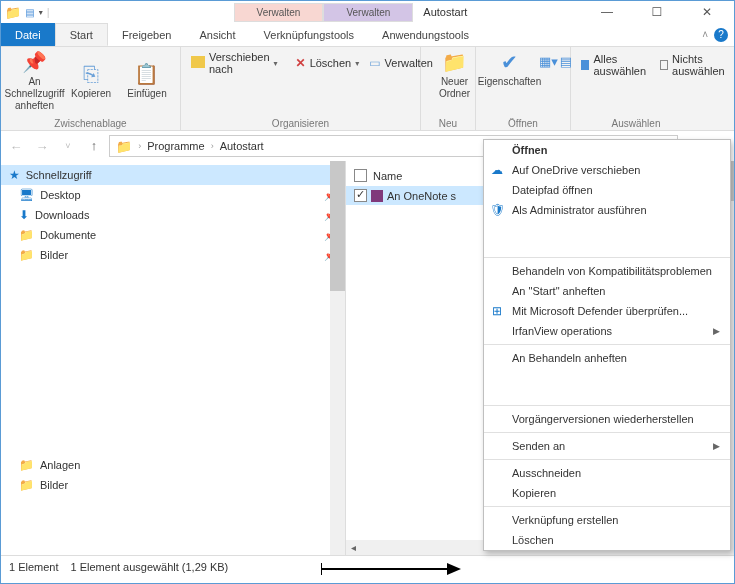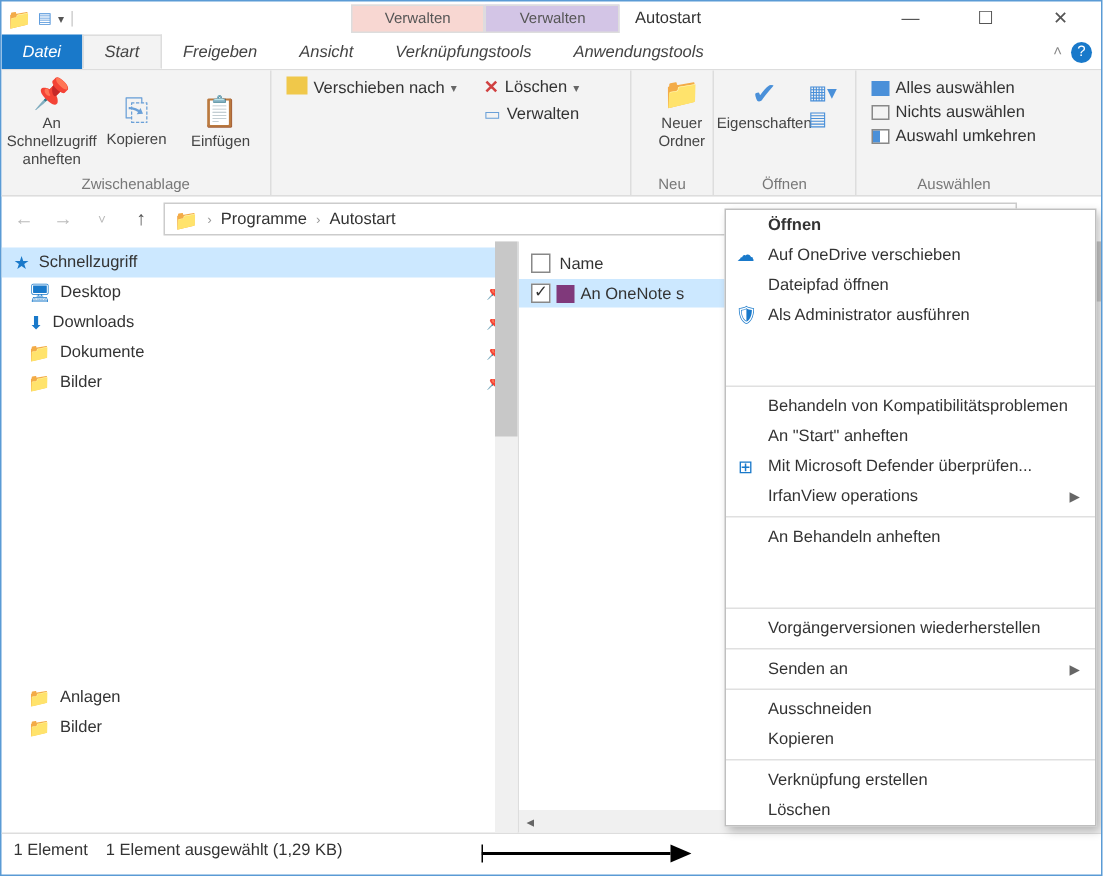--- a/index.html
+++ b/index.html
@@ -14,38 +14,38 @@
 .tb-manage { display:flex; margin-left:180px;align-items:flex-end; }
 .mng { padding:3px 22px; border:1px solid #ddd; font-size:10px; color:#555; }
 .mng.pink { background:#f8d7d2; }
 .mng.purple { background:#d3c5e6; }
 .tb-title { margin-left:10px; }
 .tb-ctrls { margin-left:auto; display:flex; gap:16px; padding-right:10px; }
 .ctrl { width:34px; text-align:center; font-size:12px; color:#555; cursor:pointer; font-family:Arial; }
 
 
 .tabs { height:24px; background:#fff; border-bottom:1px solid #ddd; display:flex; align-items:stretch; }
-.tab { padding:0 14px; color:#444; cursor:pointer; display:flex; align-items:center;font-style:italic; }
+.tab { padding:0 14px; color:#444; cursor:pointer; display:flex; align-items:center; }
 .tab.file { background:#1979ca; color:#fff; }
 .tab.active { background:#f3f3f3; border:1px solid #ddd; border-bottom:1px solid #f3f3f3; }
 .tabs .right { margin-left:auto; display:flex; align-items:center; gap:6px; padding-right:6px; }
 .help { width:14px; height:14px; border-radius:50%; background:#1979ca; color:#fff; text-align:center; line-height:14px; font-size:10px; }
 .chev-up { font-size:10px; color:#888; }
 
 
 .ribbon { height:84px; background:#f3f3f3; border-bottom:1px solid #ddd; display:flex; }
 .grp { border-right:1px solid #ddd; padding:3px 6px 1px 6px; display:flex; flex-direction:column; justify-content:space-between; }
 .grp-top { display:flex; gap:2px; }
 .grp-lbl { text-align:center; font-size:10px; color:#777; padding-top:2px; }
 .bigbtn { display:flex; flex-direction:column; align-items:center; justify-content:center; width:55px; gap:2px; cursor:pointer; }
 .bigbtn .ic { font-size:20px; }
 .bigbtn .lb { font-size:10px; text-align:center; line-height:12px; color:#444; }
 .smbtn { display:flex; align-items:center; gap:4px; padding:1px 4px; cursor:pointer; }
 .smbtn .ic { font-size:12px; }
-.stack { display:flex; flex-direction:column; gap:2px; }
+.stack { display:flex; flex-direction:row; gap:2px; }
 .dd2::after { content:" ▾"; font-size:8px; color:#666; }
 .sel-ic { width:12px; height:12px; display:inline-block; }
 
 
 .addr { height:30px; display:flex; align-items:center; padding:0 4px; gap:4px; }
 .navbtn { width:22px; height:22px; text-align:center; line-height:22px; color:#bbb; cursor:pointer; font-size:13px; }
 .navbtn.on { color:#555; }
 .path { flex:1; border:1px solid #ccc; height:22px; display:flex; align-items:center; padding:0 6px; gap:6px; }
 .path .fld { color:#f0c84a; font-size:13px; }
 .path .sep { color:#999; font-size:9px; }
@@ -172,20 +172,21 @@
         <div class="smbtn dd2">
             <span class="ic del-ic">✕</span>
             <span>Löschen</span>
           </div>
         <div class="smbtn">
             <span class="ic ren-ic">▭</span>
             <span>Verwalten</span>
           </div>
       </div>
     </div>
+    <div class="grp-lbl">Organisieren</div>
   </div>
   <div class="grp" style="width:55px">
     <div class="bigbtn">
       <span class="ic newfld-ic">📁</span>
       <span class="lb">Neuer Ordner</span>
     </div>
     <div class="grp-lbl">Neu</div>
   </div>
   <div class="grp" style="width:95px">
     <div class="grp-top">

